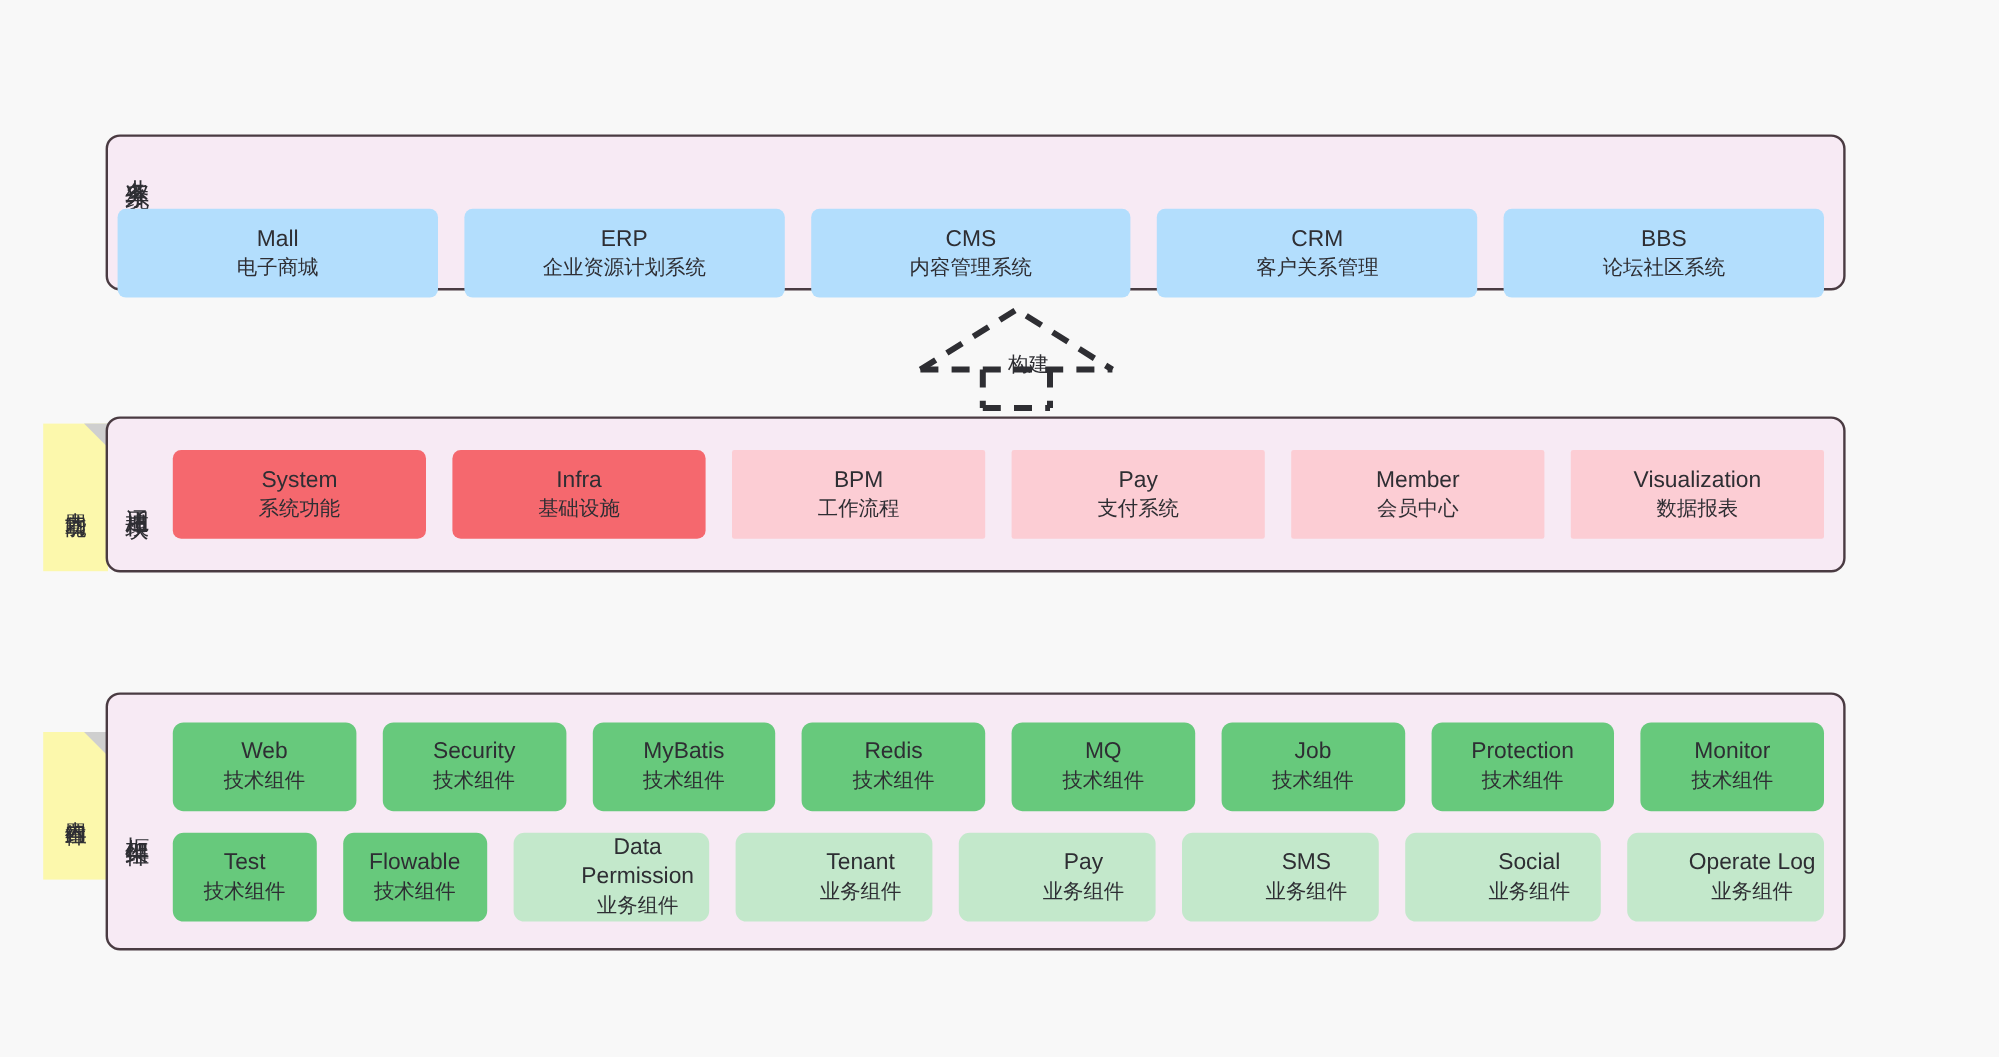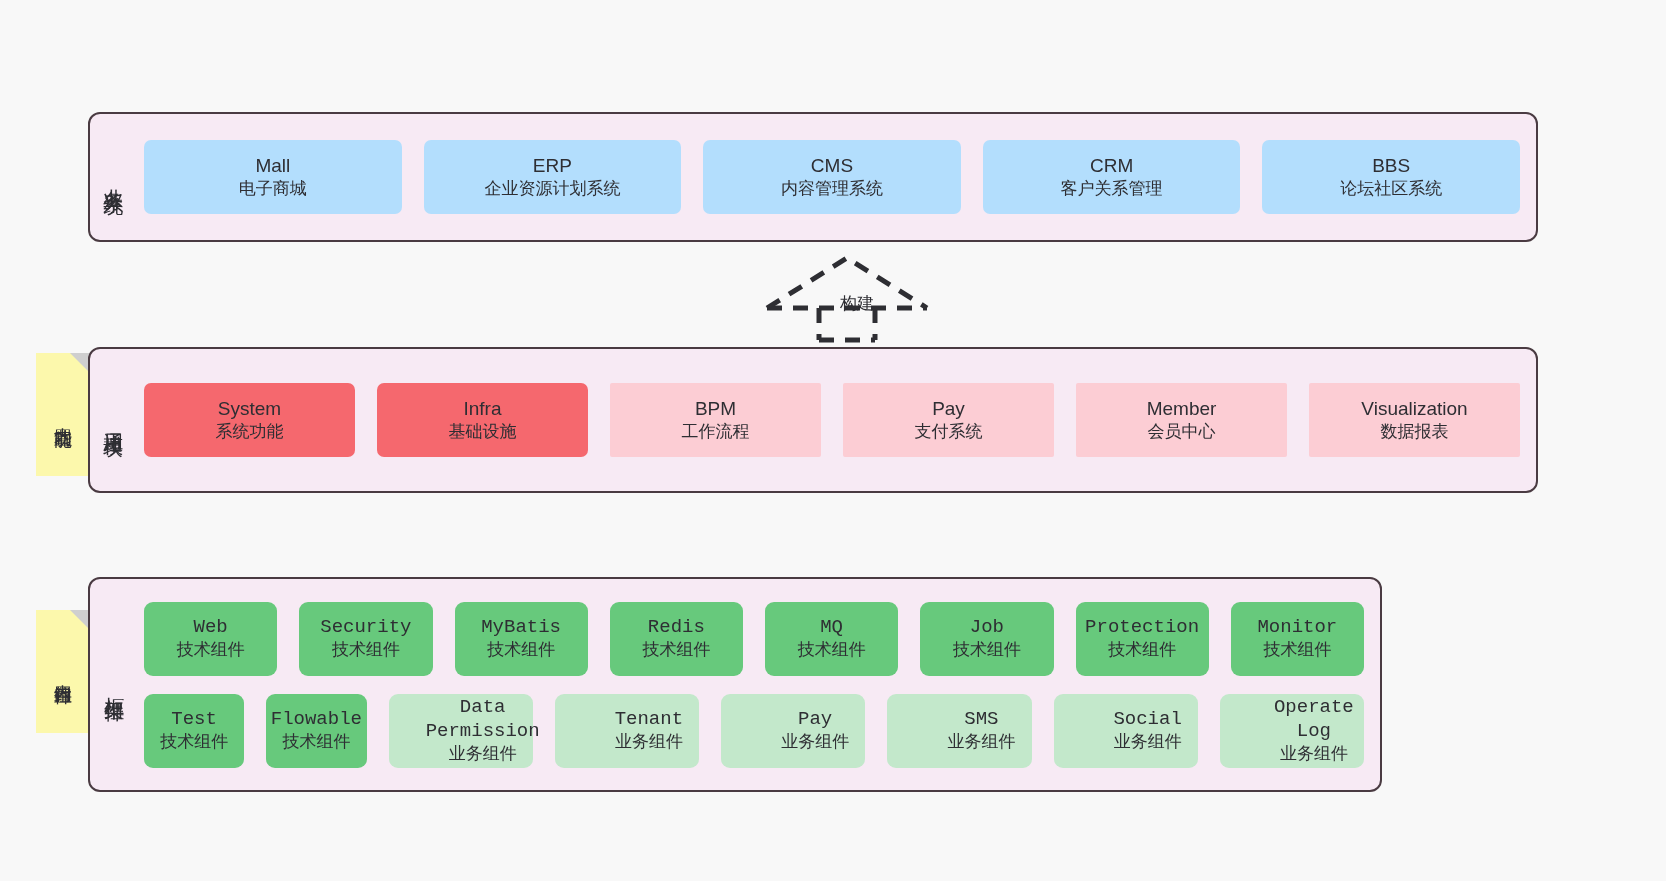--- a/index.html
+++ b/index.html
@@ -74,23 +74,23 @@
   .card .sub  { font-size: 17px; }
 
   
   .blue        { background: #b3defd; border-radius: 7px; }
   .red         { background: #f5686e; border-radius: 7px; }
   .pink        { background: #fccdd4; border-radius: 2px; }
   .green       { background: #67c97c; border-radius: 9px; }
   .lightgreen  { background: #c3e8cb; border-radius: 9px; padding-left: 48px; }
 
   
-  #layer-business  { left: 88px;  top: 112px; width: 1450px; height: 130px; }
-  #layer-common    { left: 88px;  top: 347px; width: 1450px; height: 146px; }
-  #layer-framework { left: 88px;  top: 577px; width: 1294px; height: 215px; font-family: Liberation Mono, monospace; }
+  #layer-business  { left: 88px;  top: 112px; width: 1450px; height: 130px; flex-direction: column; }
+  #layer-common    { left: 88px;  top: 347px; width: 1450px; height: 130px; }
+  #layer-framework { left: 88px;  top: 577px; width: 1450px; height: 215px; }
 
   #layer-business  .card { height: 74px; }
   #layer-common    .card { height: 74px; }
   #layer-framework .card { height: 74px; }
 
   
   .sticky {
     position: absolute;
     width: 54px;
     background: #fcf8ac;

